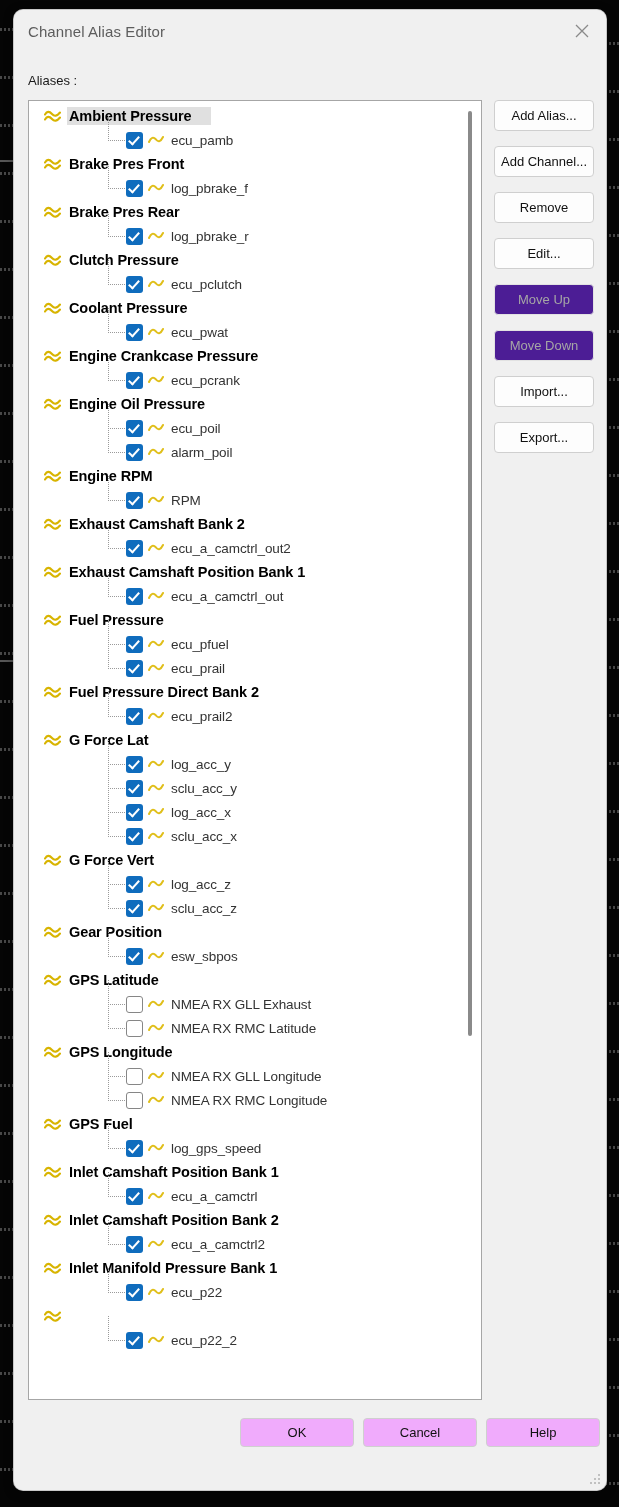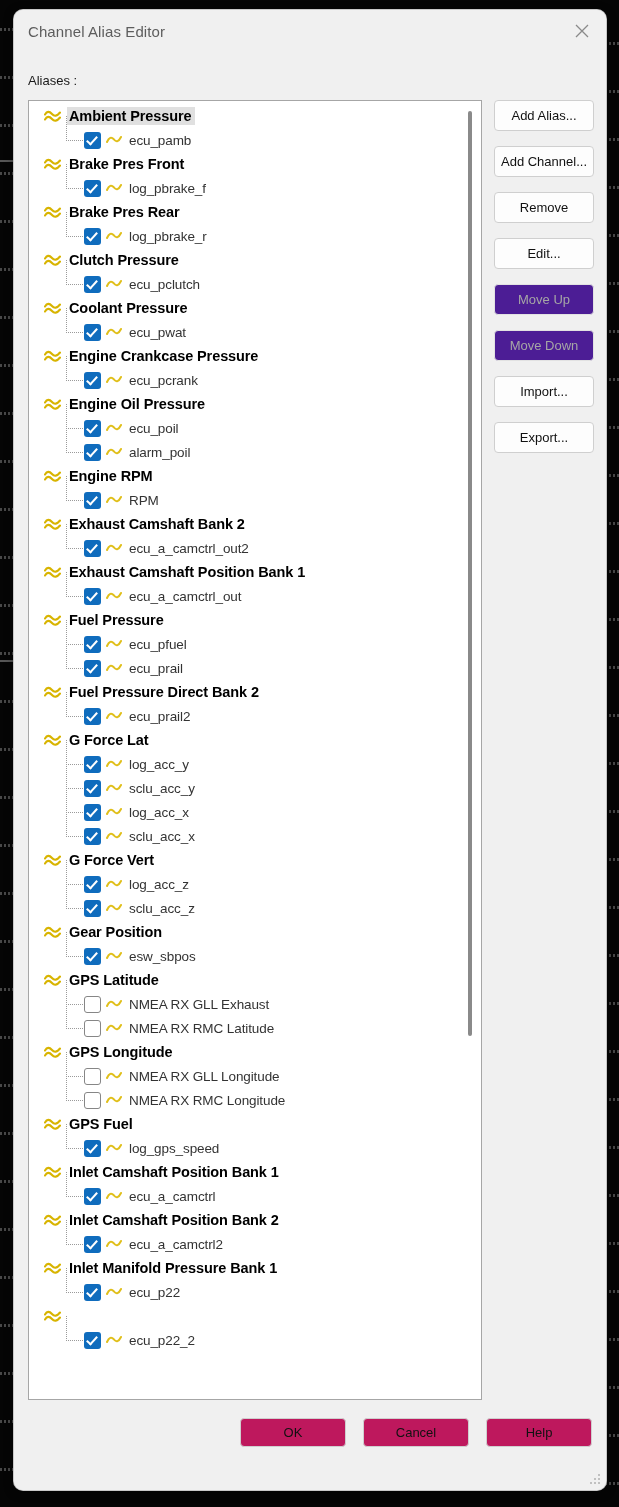--- a/index.html
+++ b/index.html
@@ -131,30 +131,31 @@
     flex: 0 0 18px;
     display: flex;
     align-items: center;
     justify-content: center;
   }
   .alias-label {
     font-size: 14.5px;
     font-weight: bold;
     color: #000;
     margin-left: 6px;
-    padding: 1px 3px 1px 2px;
+    padding: 1px 19px 1px 2px;
     letter-spacing: -0.1px;
   }
   .row.alias.selected .alias-label {
     background: #e0e0e0;
   }
 
   
   .row.channel {
     padding-left: 30px;
+    margin-left: 42px;
   }
   .tree-elbow {
     position: absolute;
     left: 37px;
     top: -12px;
     width: 18px;
     height: 24px;
     border-left: 1px dotted #9a9a9a;
     border-bottom: 1px dotted #9a9a9a;
   }
@@ -258,23 +259,23 @@
     position: absolute;
     left: 0;
     bottom: 0;
     width: 100%;
     height: 88px;
     background: #f0f0f0;
   }
   .foot-btn {
     position: absolute;
     top: 16px;
-    width: 106px;
+    width: 114px;
     height: 29px;
-    background: #be185d;
+    background: #f0abfc;
     border: 1px solid #cfcfcf;
     border-radius: 4px;
     font-size: 13px;
     color: #111;
     display: flex;
     align-items: center;
     justify-content: center;
     box-sizing: border-box;
     cursor: default;
   }

